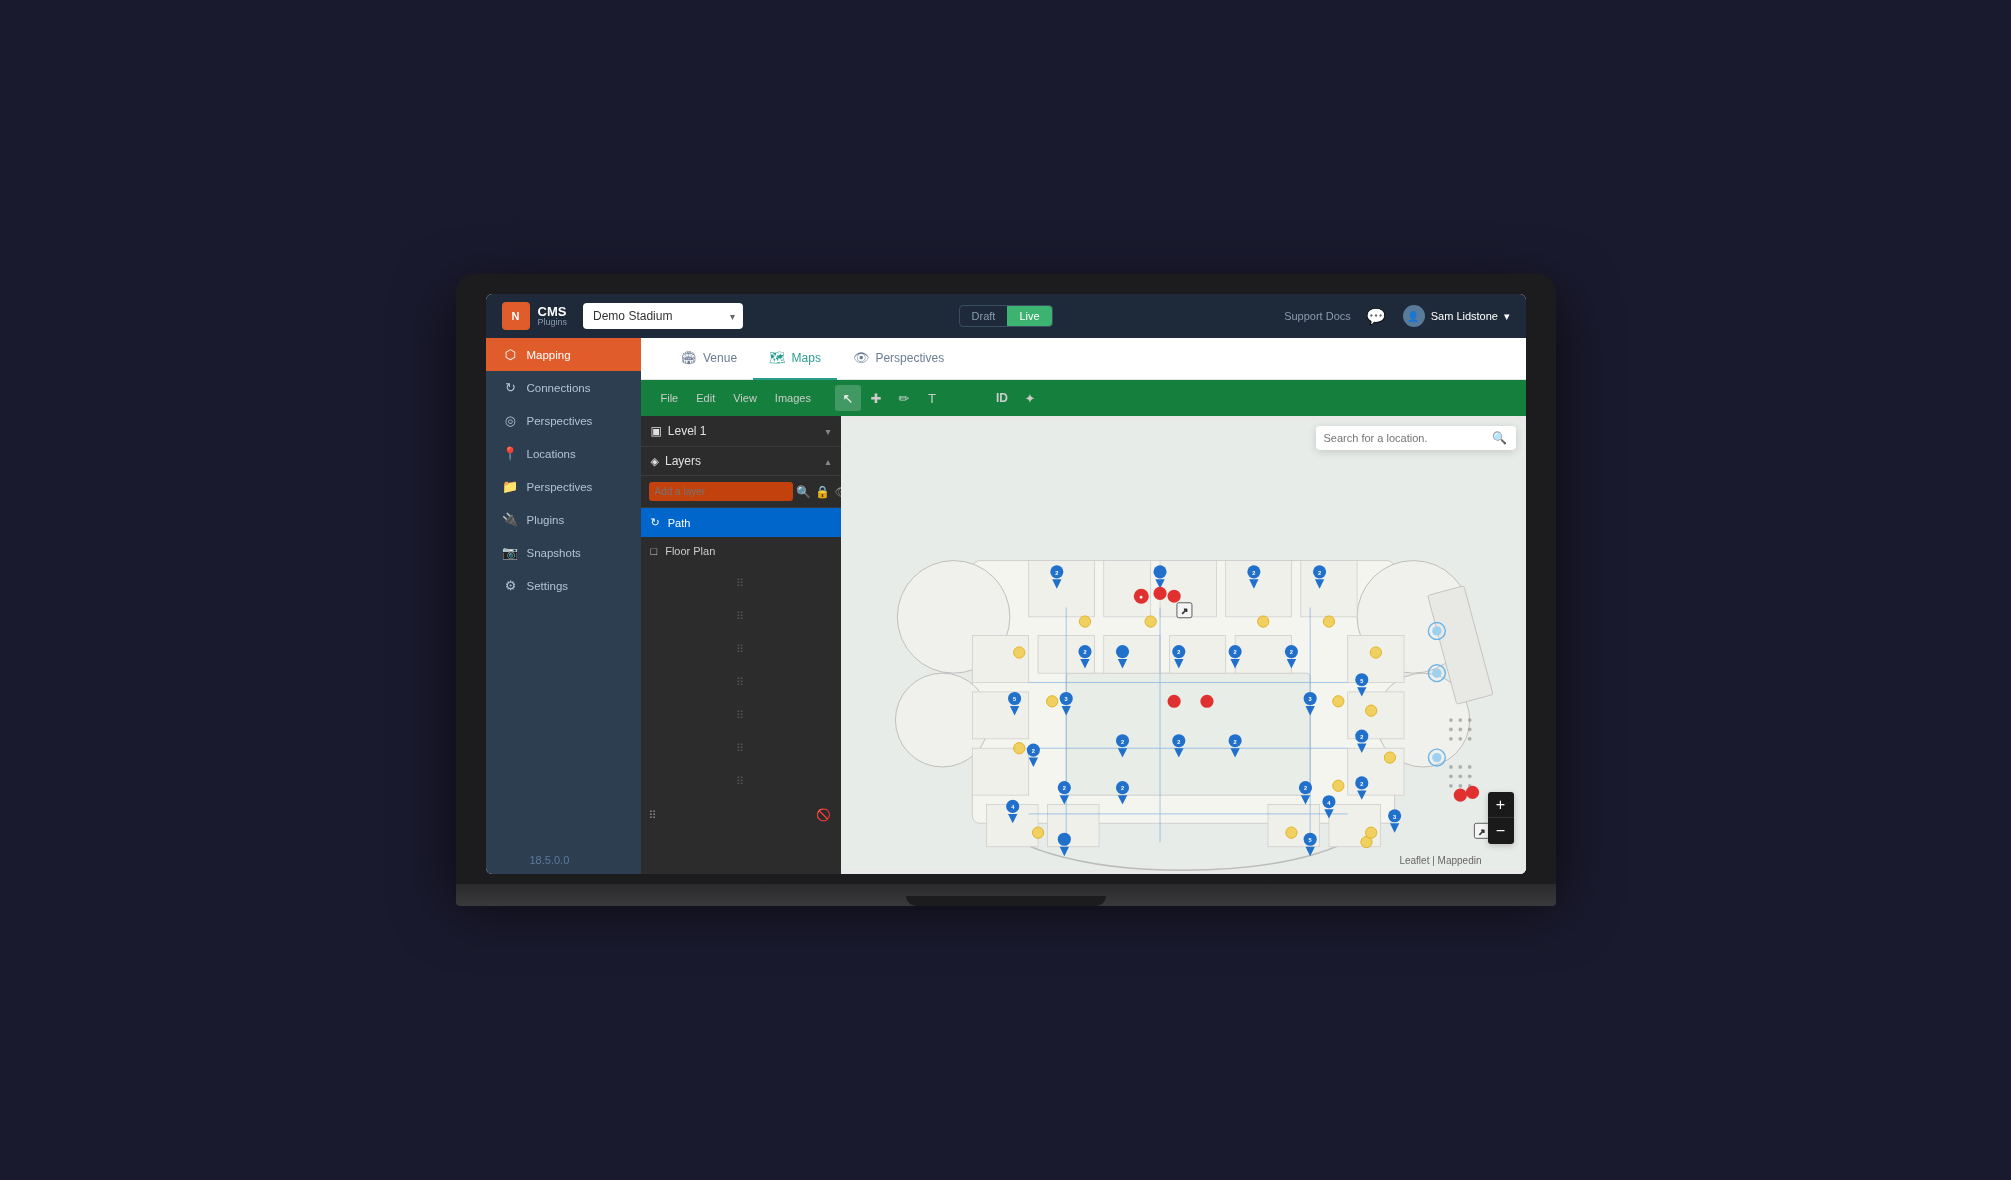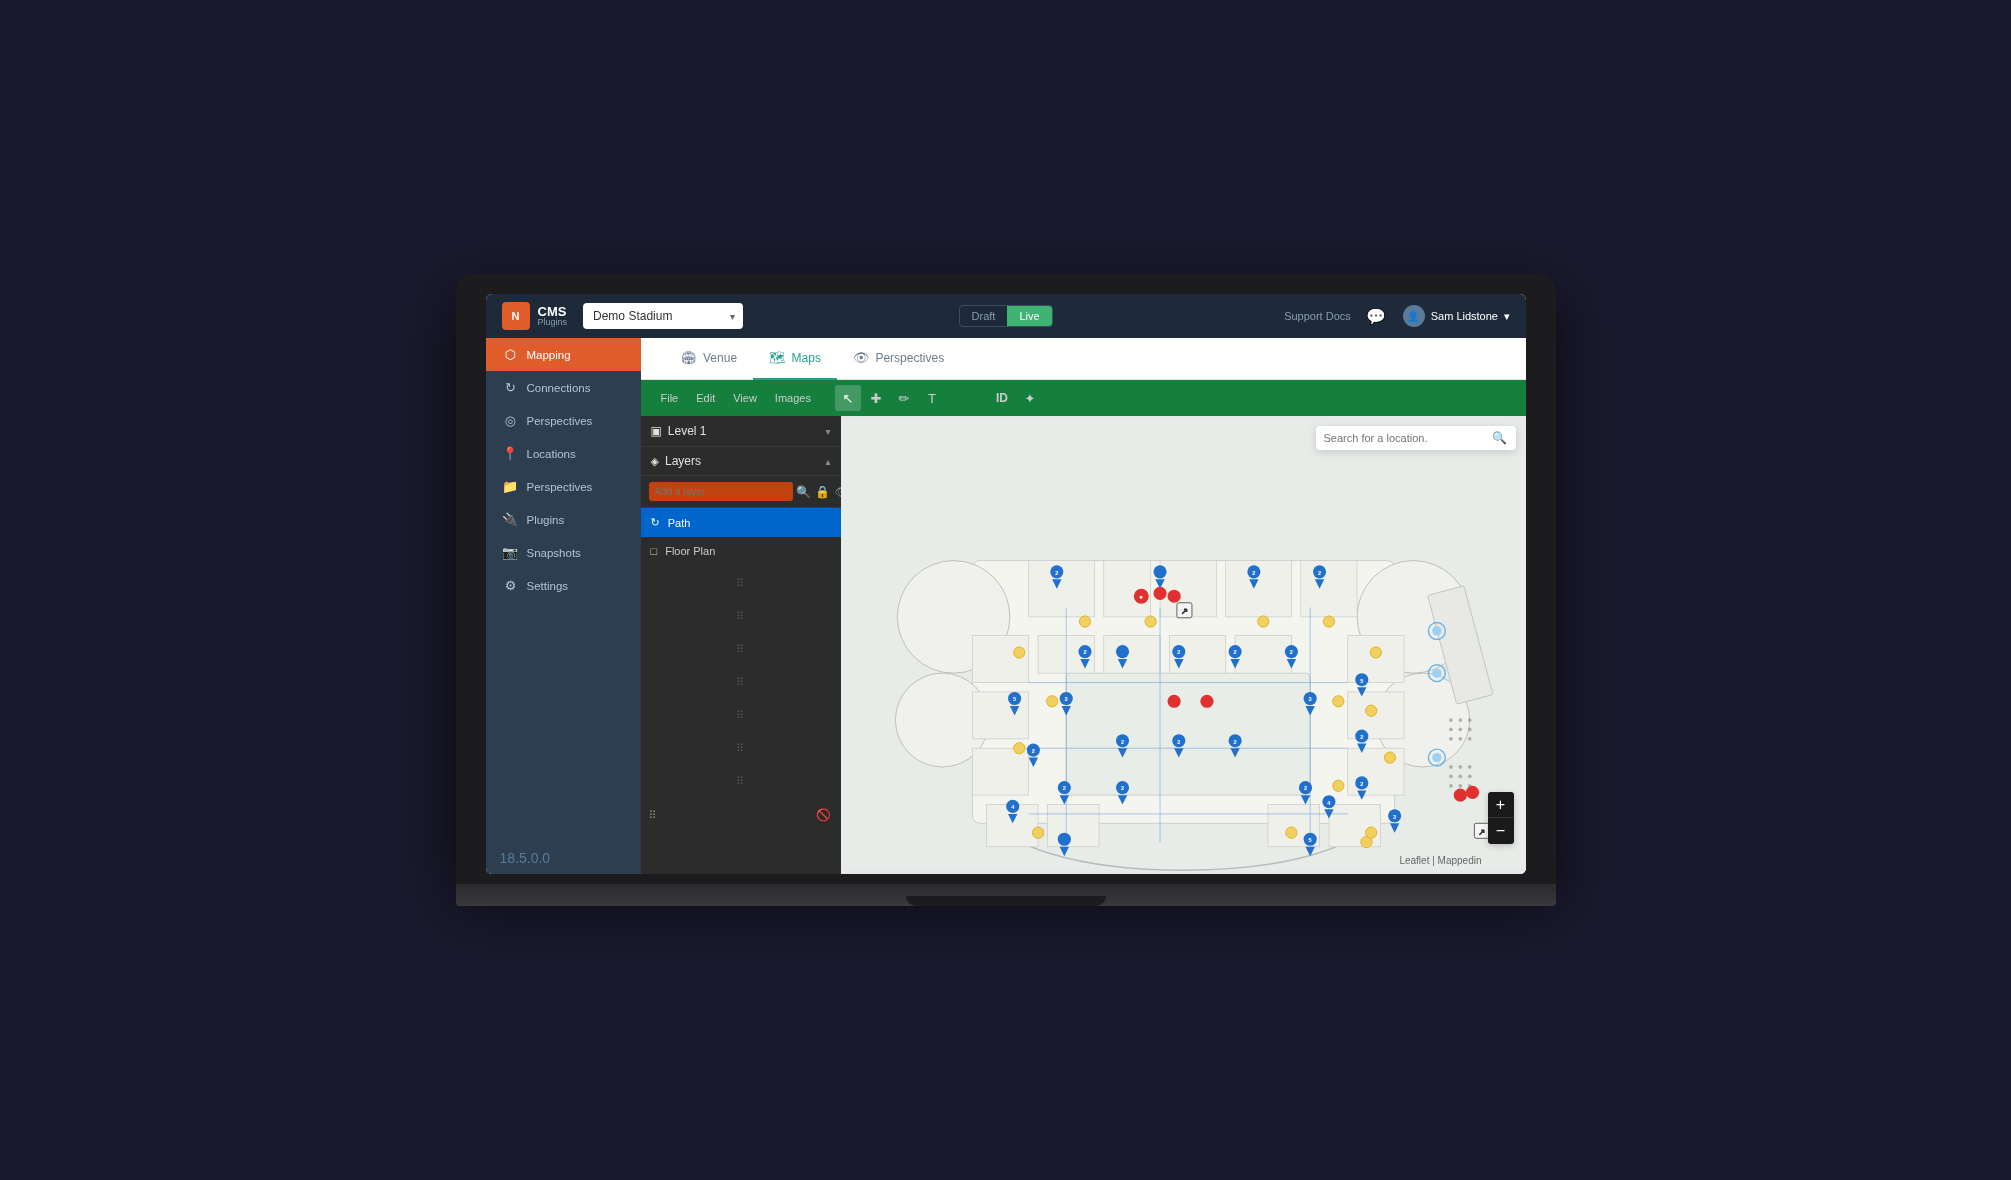--- a/index.html
+++ b/index.html
@@ -211,21 +211,22 @@
     .sidebar-item .si-icon {
       font-size: 13px;
       width: 16px;
       text-align: center;
     }
 
     .sidebar-version {
       margin-top: auto;
       padding: 8px 14px;
       color: #5a7a9a;
-      font-size: 14px;
+      font-size: 11px;
+      margin-left: 30px;
     }
 
     
     .content-area {
       flex: 1;
       display: flex;
       flex-direction: column;
       background: #f0f2f5;
       overflow: hidden;
     }

